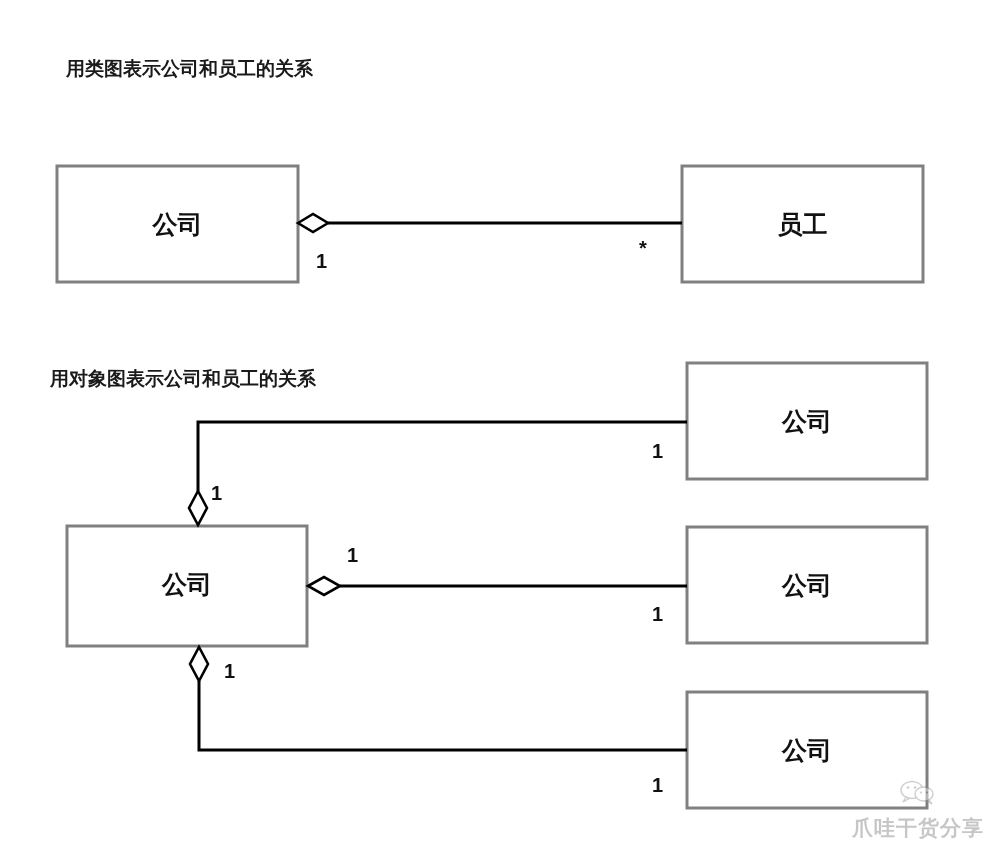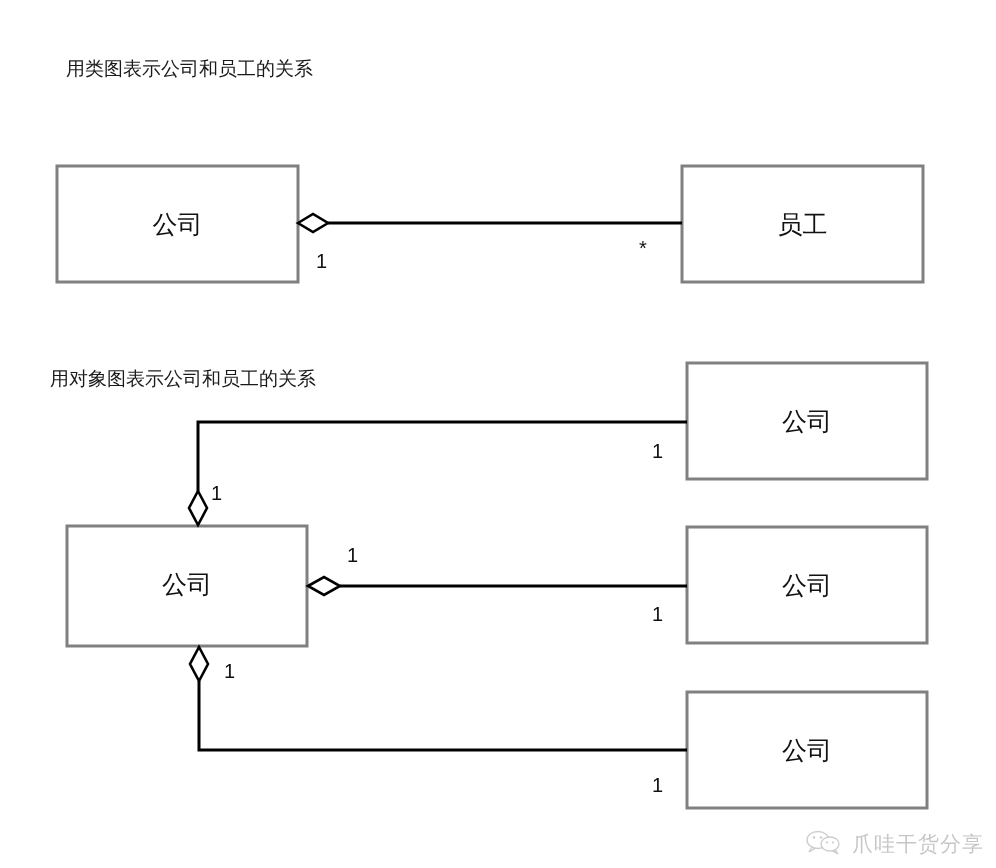--- a/index.html
+++ b/index.html
@@ -13,20 +13,21 @@
     font-family: "Liberation Sans", "DejaVu Sans", sans-serif;
     position: relative;
     overflow: hidden;
   }
   #diagram-root {
     position: absolute;
     left: 0;
     top: 0;
     width: 996px;
     height: 868px;
+    font-weight: bold;
   }
   .section-title {
     font-size: 19px;
     fill: #1a1a1a;
     font-family: "Liberation Sans", "DejaVu Sans", sans-serif;
   }
   .uml-box-rect {
     fill: #ffffff;
     stroke: #808080;
     stroke-width: 3;
@@ -52,25 +53,27 @@
     stroke-linejoin: miter;
   }
   .multiplicity {
     font-size: 20px;
     fill: #111111;
     font-family: "Liberation Sans", "DejaVu Sans", sans-serif;
   }
   .watermark {
     position: absolute;
     right: 12px;
-    bottom: 10px;
+    bottom: 26px;
     display: flex;
+    align-items: center;
     gap: 8px;
     opacity: 0.42;
     pointer-events: none;
+    flex-direction: column;
   }
   .watermark-text {
     font-size: 21px;
     color: #7a7a7a;
     letter-spacing: 1px;
     font-family: "Liberation Sans", "DejaVu Sans", sans-serif;
     white-space: nowrap;
   }
   .watermark-icon {
     width: 40px;

